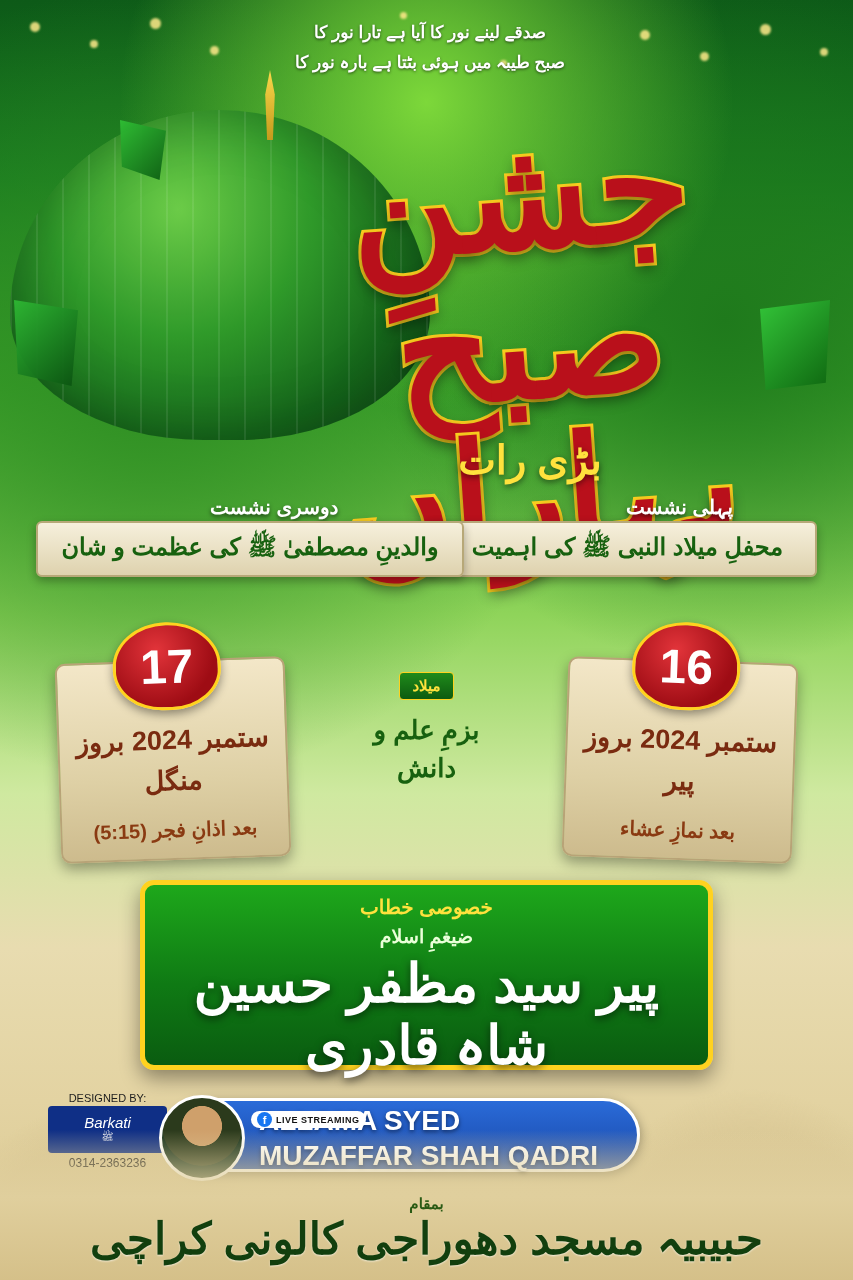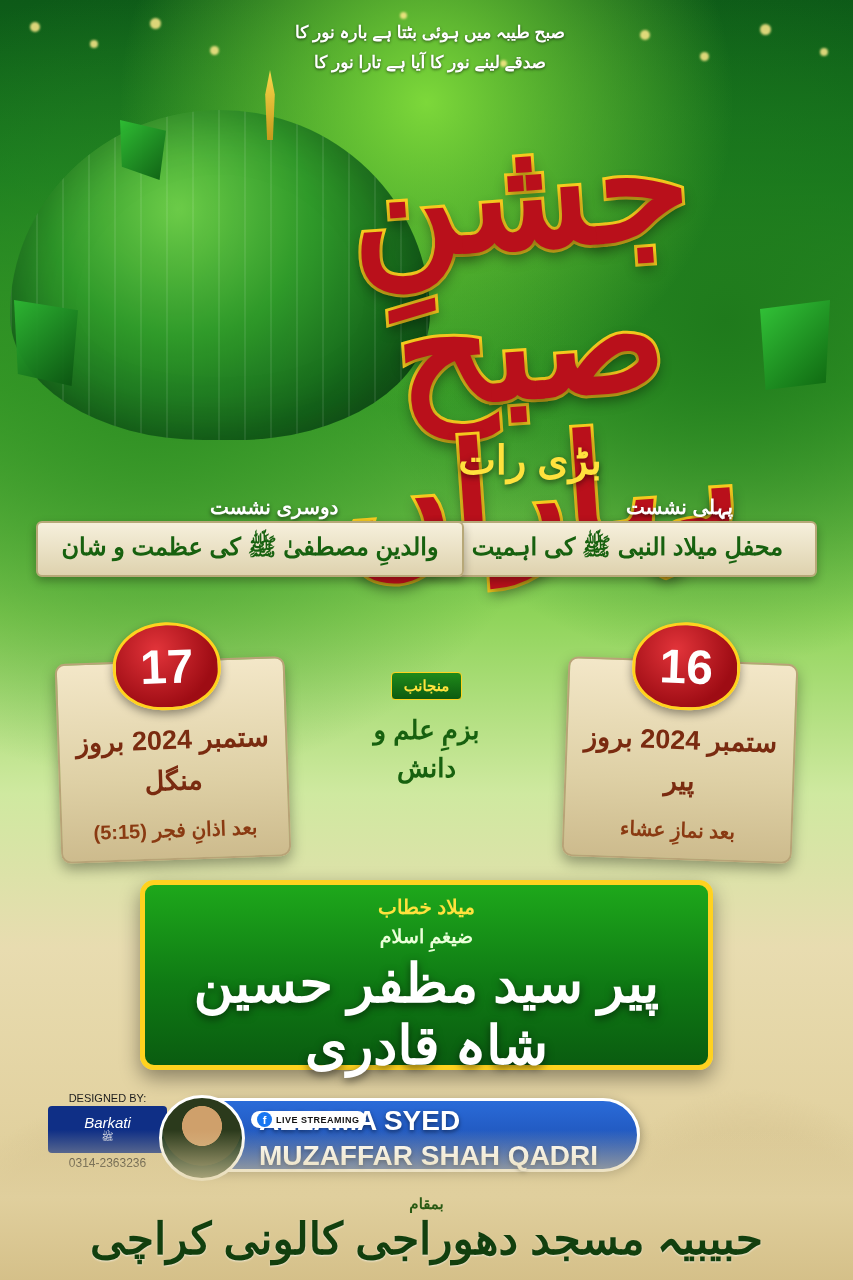--- a/index.html
+++ b/index.html
@@ -231,22 +231,22 @@
     <div class="bokeh" style="left:820px;top:48px;width:8px;height:8px;"></div>
     <div class="bokeh" style="left:400px;top:12px;width:7px;height:7px;"></div>
     <div class="bokeh" style="left:500px;top:60px;width:7px;height:7px;"></div>
   </div>
 
   <div class="flag" style="left:120px;top:120px;background:linear-gradient(135deg,#2fbf34,#0c5c12);clip-path:polygon(0 0,100% 18%,86% 100%,4% 78%);"></div>
   <div class="flag" style="left:760px;top:300px;width:70px;height:90px;background:linear-gradient(135deg,#34c93a,#0d640f);clip-path:polygon(0 10%,100% 0,94% 92%,8% 100%);"></div>
   <div class="flag" style="left:14px;top:300px;width:64px;height:86px;background:linear-gradient(135deg,#2eb833,#0a5110);clip-path:polygon(0 0,100% 12%,90% 100%,6% 86%);"></div>
 
   <div class="couplet">
+    <div>صدقے لینے نور کا آیا ہے تارا نور کا</div>
     <div>صبح طیبہ میں ہوئی بٹتا ہے بارہ نور کا</div>
-    <div>صدقے لینے نور کا آیا ہے تارا نور کا</div>
   </div>
 
   <div class="title-wrap">
     <div class="title-main">جشنِ صبح بہاراں</div>
     <div class="title-sub">بڑی رات</div>
   </div>
 
   <div class="sessions">
     <div class="session-tag" style="right:120px;top:0;">پہلی نشست</div>
     <div class="session-bar" style="right:36px;top:26px;width:390px;padding-left:21px;">محفلِ میلاد النبی ﷺ کی اہمیت</div>
@@ -255,32 +255,32 @@
     <div class="session-bar" style="left:36px;top:26px;width:428px;">والدینِ مصطفیٰ ﷺ کی عظمت و شان</div>
   </div>
 
   <div class="scroll right">
     <div class="badge r">16</div>
     <div class="scroll-text">ستمبر 2024 بروز پیر</div>
     <div class="scroll-time">بعد نمازِ عشاء</div>
   </div>
 
   <div class="center-ribbon">
-    <div class="ribbon-tag">منجانب</div>
+    <div class="ribbon-tag">میلاد</div>
     <div class="ribbon-text">بزمِ علم و دانش</div>
   </div>
 
   <div class="scroll left">
     <div class="badge l">17</div>
     <div class="scroll-text">ستمبر 2024 بروز منگل</div>
     <div class="scroll-time">بعد اذانِ فجر (5:15)</div>
   </div>
 
   <div class="speaker-panel">
-    <div class="speaker-kicker">میلاد خطاب</div>
+    <div class="speaker-kicker">خصوصی خطاب</div>
     <div class="speaker-title">ضیغمِ اسلام</div>
     <div class="speaker-name">پیر سید مظفر حسین شاہ قادری</div>
   </div>
 
   <div class="designer">
     <div>DESIGNED BY:</div>
     <div class="box">
       <div class="brand">Barkati</div>
       <div style="font-size:10px;">ﷺ</div>
     </div>

